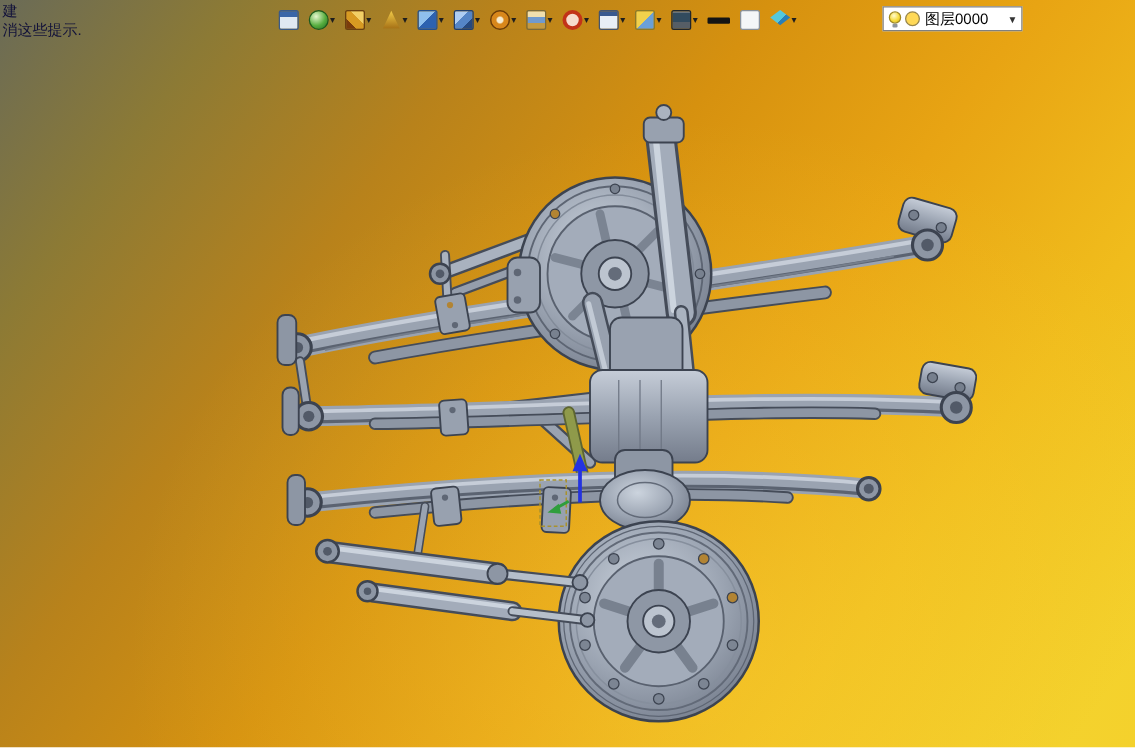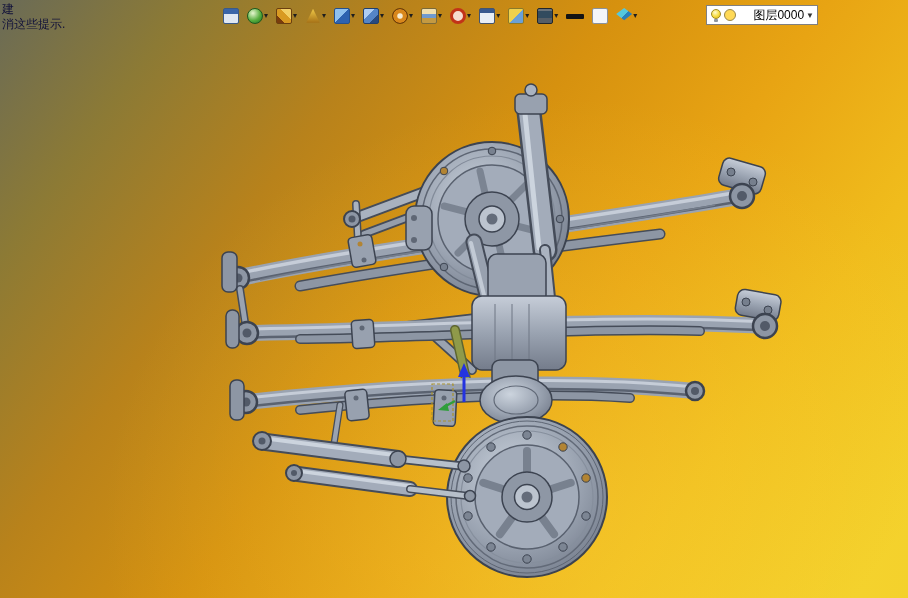--- a/index.html
+++ b/index.html
@@ -24,21 +24,21 @@
   .ic-torus{border-radius:50%;background:radial-gradient(circle,#f6ecd2 0 22%,#d8871b 34% 66%,#8a4d0c 72%);border:1px solid #6b3c08;}
   .ic-image{background:linear-gradient(180deg,#f0dfae 0 34%,#6f9ad0 34% 66%,#c49a42 66%);border:1px solid #7a6a3a;}
   .ic-rotate{border-radius:50%;border:3px solid #c23318;background:#f6dccd;}
   .ic-window{background:linear-gradient(180deg,#39598f 0 30%,#e8eef6 30%);border:1px solid #44546e;}
   .ic-ruler{background:linear-gradient(135deg,#f0d14c 0 52%,#6aa0d8 52%);border:1px solid #8a7a2a;}
   .ic-display{background:linear-gradient(180deg,#6a737b 0 12%,#324b5e 12% 62%,#565e66 62%);border:1px solid #20262b;}
   .ic-line{width:18px;height:5px;border-radius:1px;background:#141414;border:none;}
   .ic-swatch{background:#f4f6f8;border:1px solid #8a929c;}
   .ic-layers{background:linear-gradient(135deg,#55c8dc 0 50%,#2a7fb8 50%);clip-path:polygon(50% 0,100% 38%,50% 76%,0 38%);}
   .combo{position:absolute;left:706px;top:5px;width:112px;height:20px;background:#fff;border:1px solid #808080;
-    display:flex;align-items:center;padding:0 3px;box-sizing:border-box;text-align:right;}
+    display:flex;align-items:center;padding:0 3px;box-sizing:border-box;}
   .bulb{position:relative;width:10px;height:13px;margin:0 3px 0 1px;}
   .bulb::before{content:"";position:absolute;top:0;left:0;width:10px;height:10px;border-radius:50%;
     background:radial-gradient(circle at 40% 32%,#fffbd0,#f7dc3e 55%,#d9b41f);border:1px solid #a08a22;box-sizing:border-box;}
   .bulb::after{content:"";position:absolute;bottom:0;left:3px;width:4px;height:3px;background:#8f969e;border-radius:1px;}
   .swatch-circle{width:10px;height:10px;border-radius:50%;background:#ffd957;border:1px solid #98864a;margin-right:4px;}
   .combo-label{font-size:12px;color:#000;flex:1;white-space:nowrap;}
   .combo-arrow{font-size:8px;color:#333;padding-left:2px;}
 </style>
 </head>
 <body>

